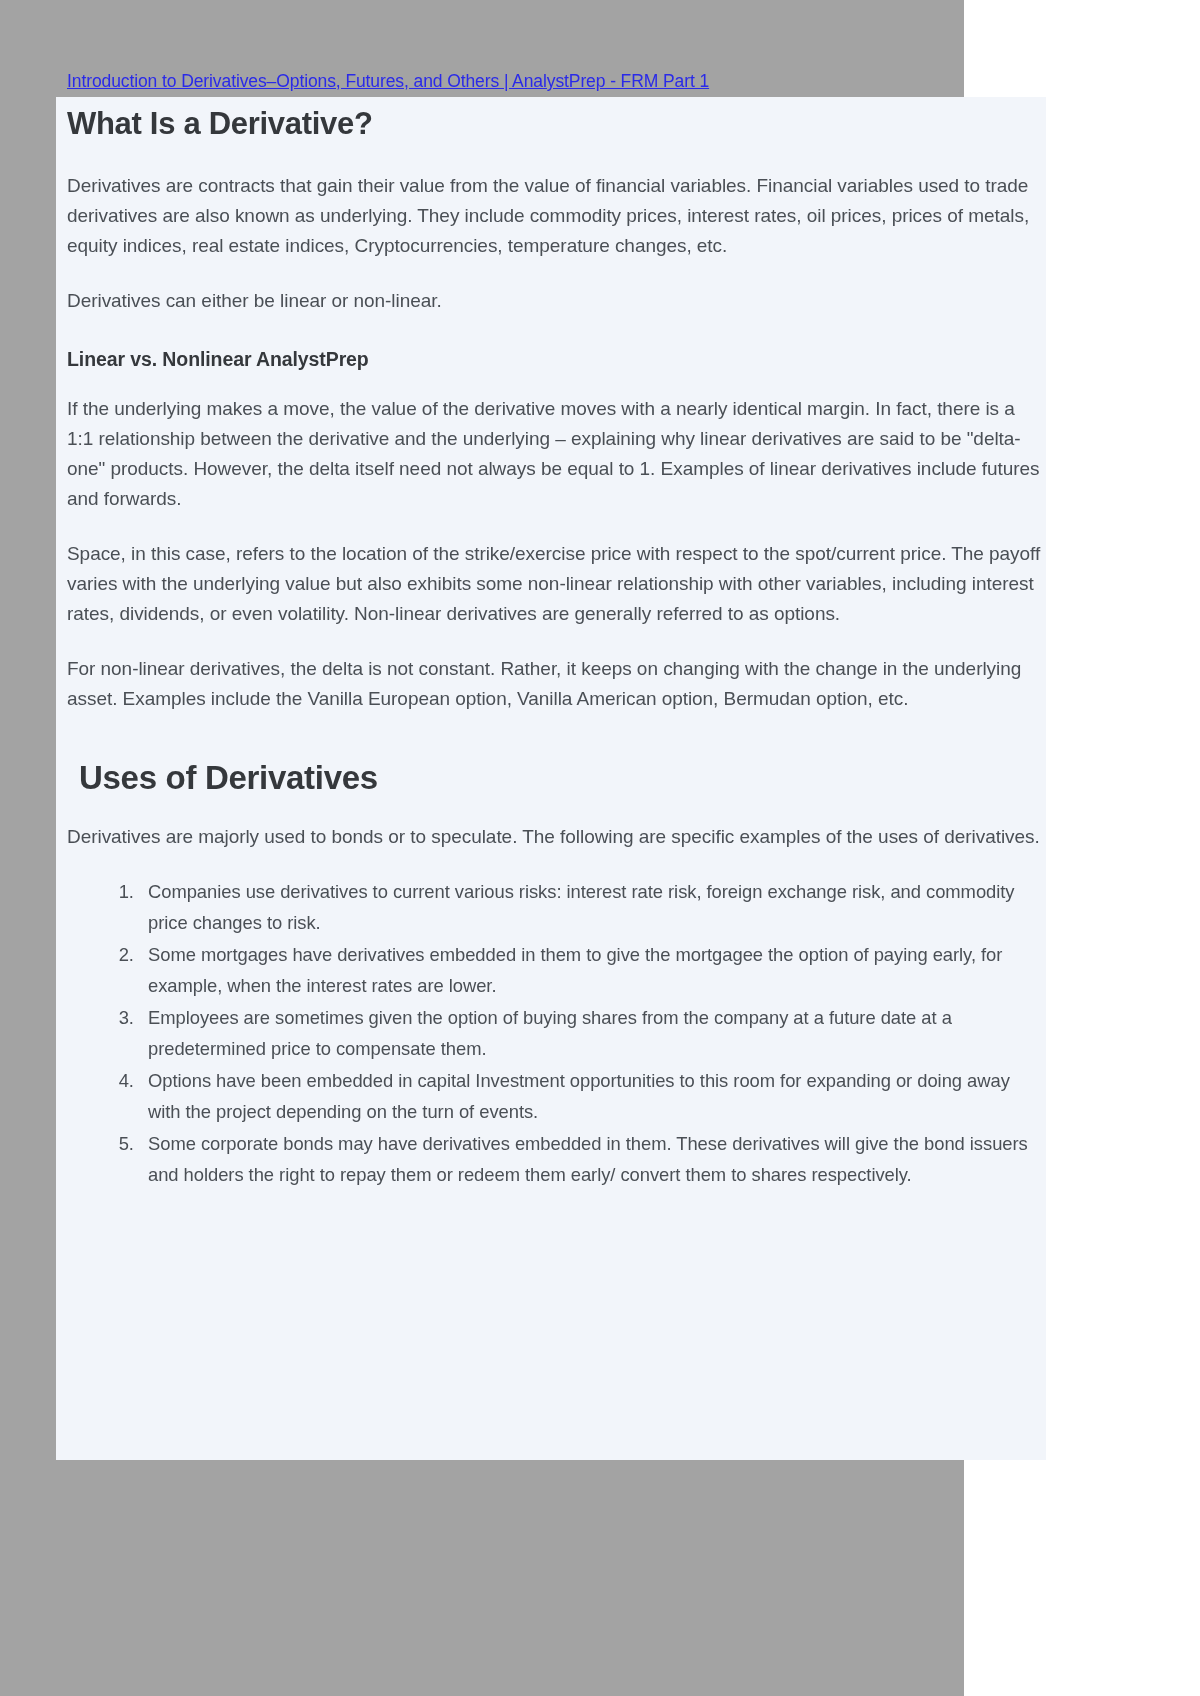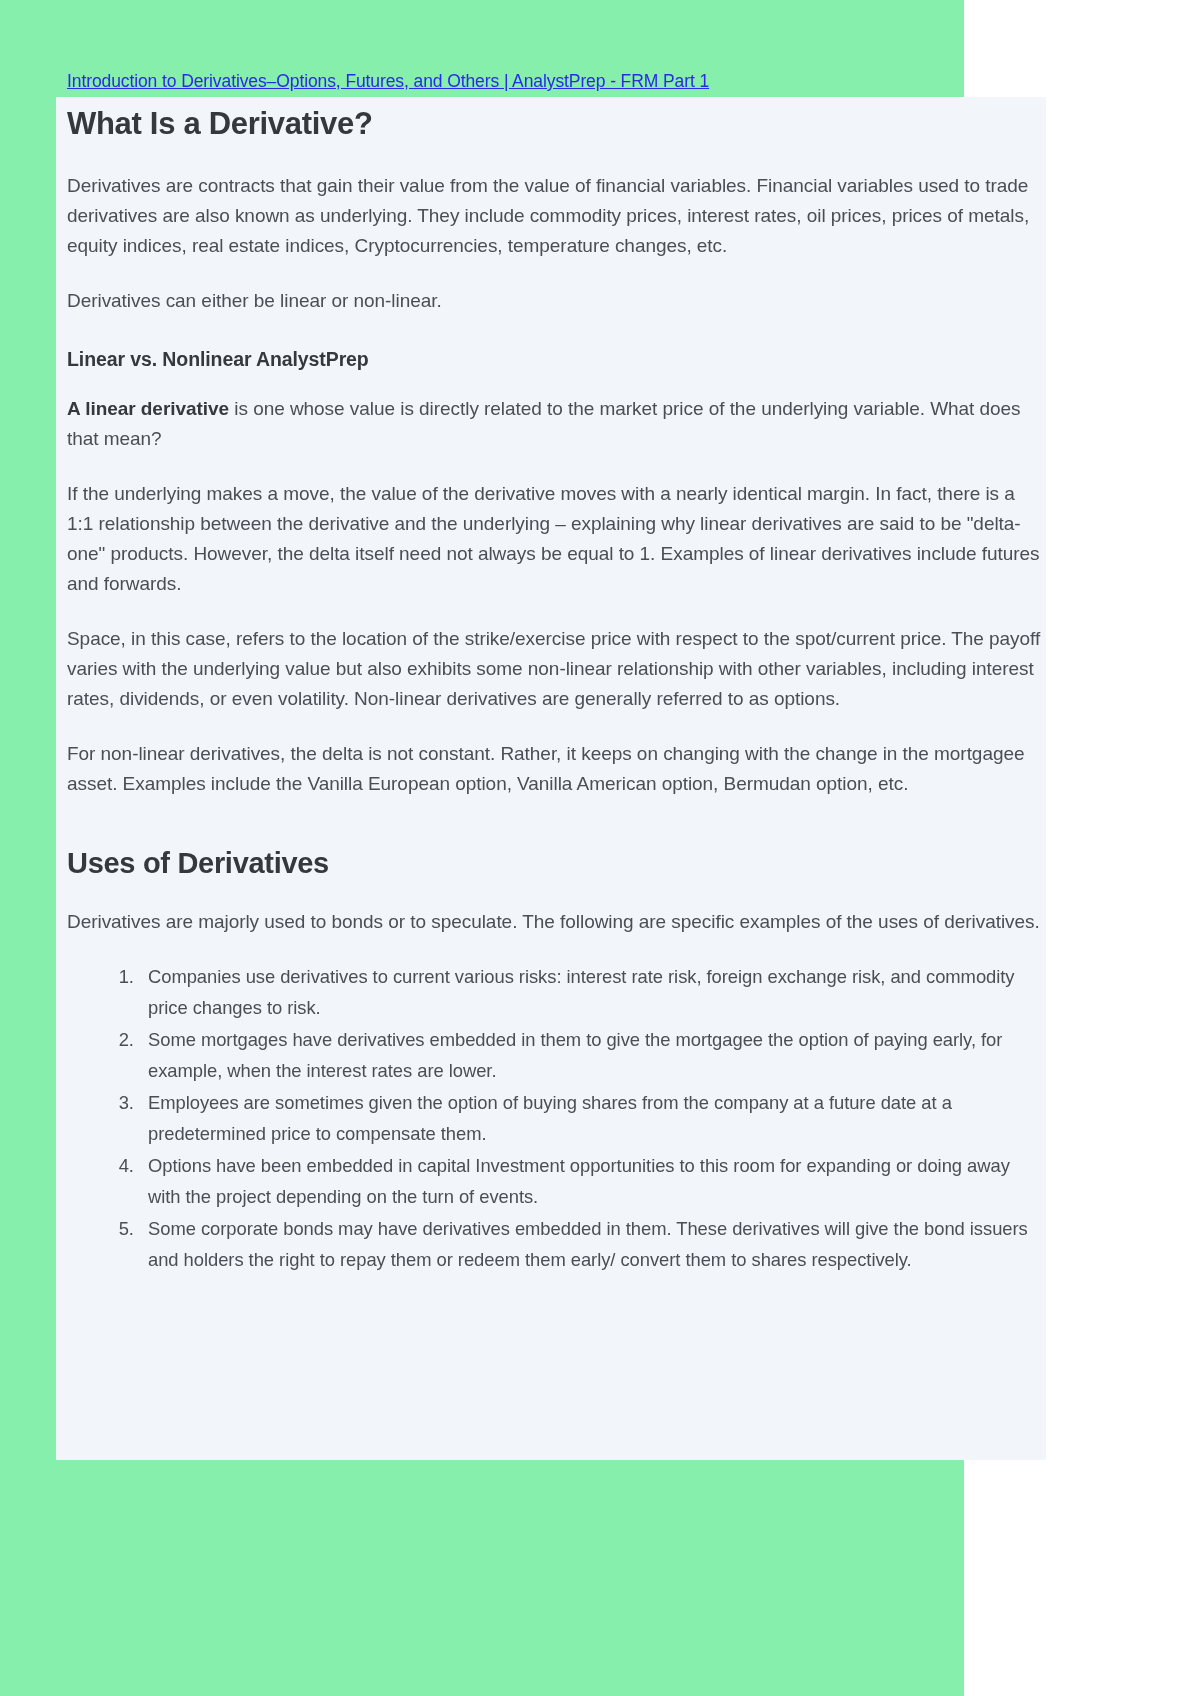--- a/index.html
+++ b/index.html
@@ -14,21 +14,21 @@
     position: relative;
     overflow: hidden;
   }
 
   .page {
     position: absolute;
     left: 0;
     top: 0;
     width: 964px;
     height: 1696px;
-    background: #86efac;
+    background: #a3a3a3;
   }
 
   
   .article-shade {
     position: absolute;
     left: 56px;
     top: 97px;
     width: 990px;
     height: 1363px;
     background: #f2f5fa;
@@ -55,25 +55,25 @@
   h1.title {
     font-size: 31px;
     line-height: 38px;
     font-weight: bold;
     color: #35383c;
     margin: 12px 0 28px 0;
     letter-spacing: -0.3px;
   }
 
   h1.section-title {
-    font-size: 29px;
+    font-size: 33px;
     line-height: 36px;
     font-weight: bold;
     color: #35383c;
-    margin: 46px 0 26px 0;
+    margin: 46px 0 26px 12px;
     letter-spacing: -0.3px;
   }
 
   h2.subhead {
     font-size: 19.5px;
     line-height: 26px;
     font-weight: bold;
     color: #35383c;
     margin: 30px 0 22px 0;
     letter-spacing: -0.1px;
@@ -114,28 +114,27 @@
     <a class="source-link" href="#">Introduction to Derivatives–Options, Futures, and Others | AnalystPrep - FRM Part 1</a>
 
     <h1 class="title">What Is a Derivative?</h1>
 
     <p class="para">Derivatives are contracts that gain their value from the value of financial variables. Financial variables used to trade derivatives are also known as underlying. They include commodity prices, interest rates, oil prices, prices of metals, equity indices, real estate indices, Cryptocurrencies, temperature changes, etc.</p>
 
     <p class="para">Derivatives can either be linear or non-linear.</p>
 
     <h2 class="subhead">Linear vs. Nonlinear AnalystPrep</h2>
 
-    <p class="para"><b>A linear derivative</b><span> is one whose value is directly related to the market price of the underlying variable. What does that mean?</span></p>
 
     <p class="para">If the underlying makes a move, the value of the derivative moves with a nearly identical margin. In fact, there is a 1:1 relationship between the derivative and the underlying – explaining why linear derivatives are said to be "delta-one" products. However, the delta itself need not always be equal to 1. Examples of linear derivatives include futures and forwards.</p>
 
 
     <p class="para">Space, in this case, refers to the location of the strike/exercise price with respect to the spot/current price. The payoff varies with the underlying value but also exhibits some non-linear relationship with other variables, including interest rates, dividends, or even volatility. Non-linear derivatives are generally referred to as options.</p>
 
-    <p class="para">For non-linear derivatives, the delta is not constant. Rather, it keeps on changing with the change in the mortgagee asset. Examples include the Vanilla European option, Vanilla American option, Bermudan option, etc.</p>
+    <p class="para">For non-linear derivatives, the delta is not constant. Rather, it keeps on changing with the change in the underlying asset. Examples include the Vanilla European option, Vanilla American option, Bermudan option, etc.</p>
 
     <h1 class="section-title">Uses of Derivatives</h1>
 
     <p class="para">Derivatives are majorly used to bonds or to speculate. The following are specific examples of the uses of derivatives.</p>
 
     <ol class="uses-list">
       <li>Companies use derivatives to current various risks: interest rate risk, foreign exchange risk, and commodity price changes to risk.</li>
       <li>Some mortgages have derivatives embedded in them to give the mortgagee the option of paying early, for example, when the interest rates are lower.</li>
       <li>Employees are sometimes given the option of buying shares from the company at a future date at a predetermined price to compensate them.</li>
       <li>Options have been embedded in capital Investment opportunities to this room for expanding or doing away with the project depending on the turn of events.</li>

